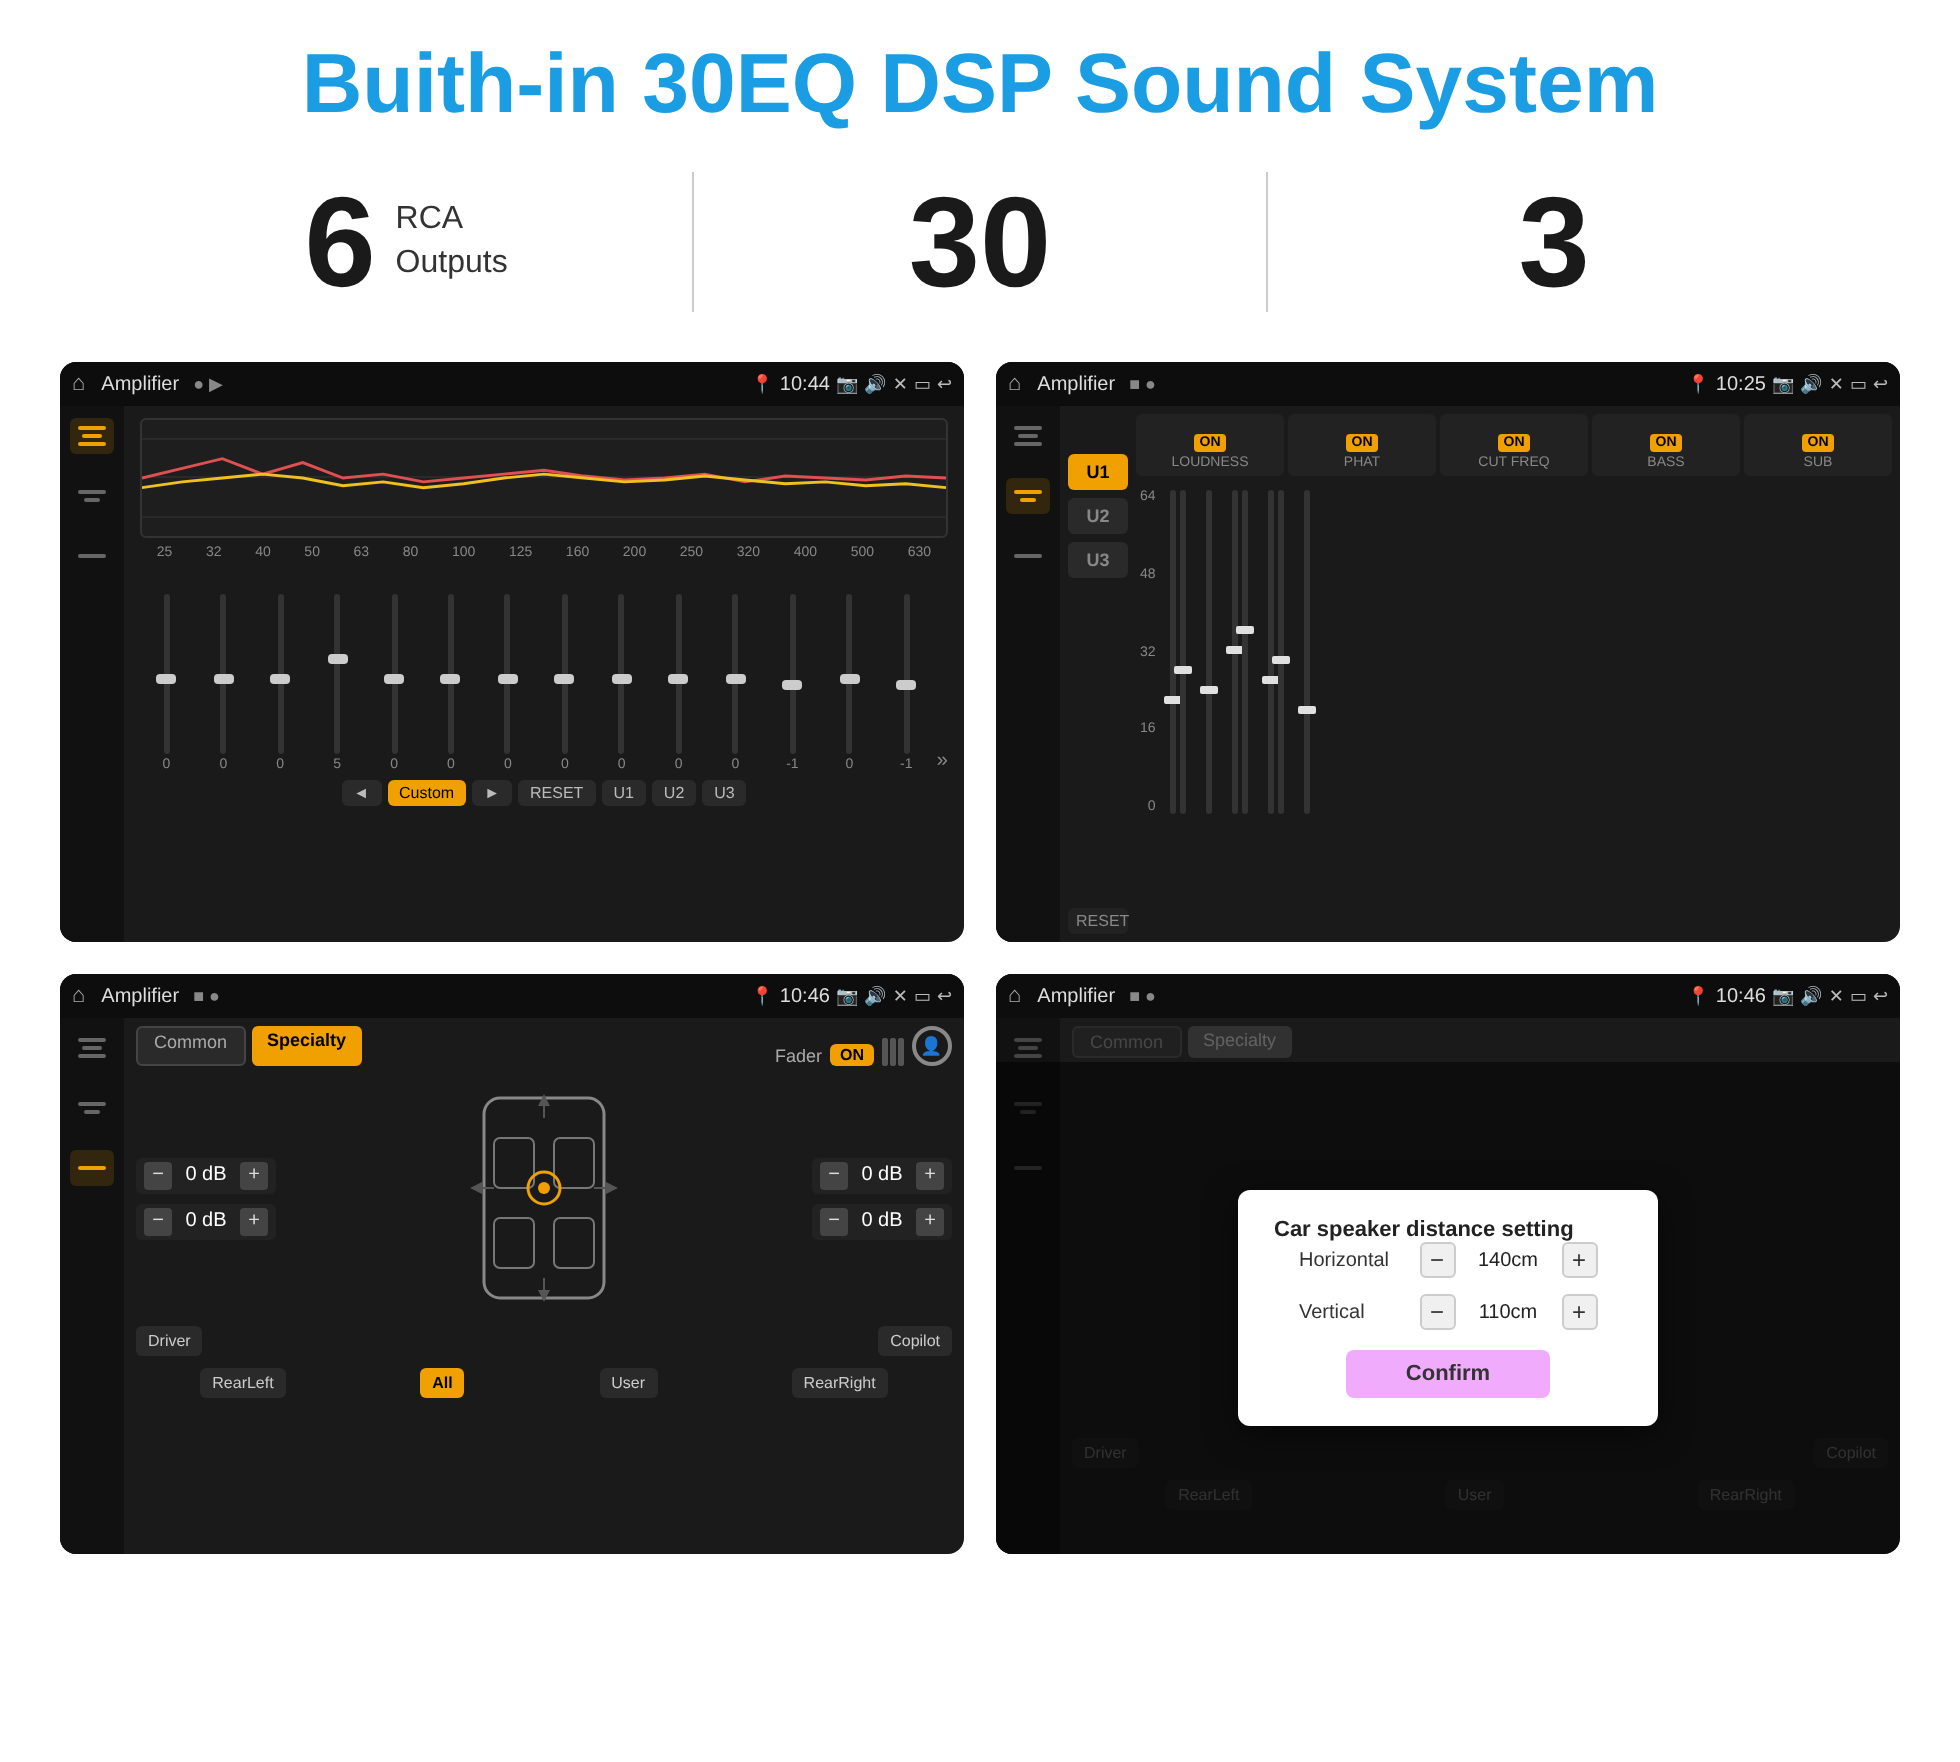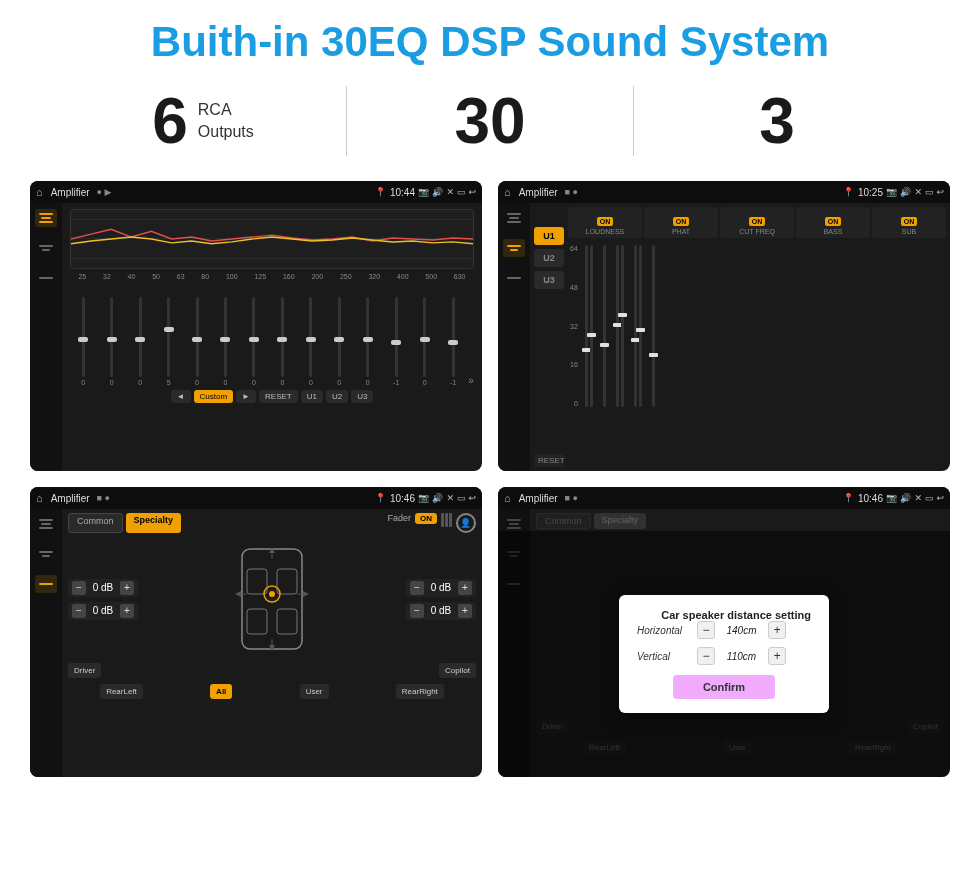--- a/index.html
+++ b/index.html
@@ -372,28 +372,27 @@
       border-radius: 6px;
       padding: 14px 18px;
       width: 210px;
       box-shadow: 0 4px 16px rgba(0,0,0,0.5);
     }
     .dialog-title {
       font-size: 11px;
       font-weight: bold;
       color: #222;
       margin-bottom: 0;
-      text-align: right;
+      text-align: left;
     }
     .dialog-row {
       display: flex;
       align-items: center;
-      justify-content: flex-start;
+      justify-content: center;
       margin-bottom: 8px;
-      font-style: italic;
     }
     .dialog-label {
       font-size: 10px;
       color: #333;
       width: 60px;
     }
     .dialog-stepper {
       display: flex;
       align-items: center;
       gap: 4px;
@@ -785,21 +784,21 @@
         </div>
         <div class="sidebar-icon active">
           <div class="bar"></div>
         </div>
       </div>
       <div class="fader-area">
 
         <div class="fader-tabs">
           <div class="fader-tab inactive">Common</div>
           <div class="fader-tab active">Specialty</div>
-          <div style="margin-left:auto;display:flex;align-items:flex-start;gap:4px">
+          <div style="margin-left:auto;display:flex;align-items:flex-end;gap:4px">
             <span style="font-size:9px;color:#aaa">Fader</span>
             <span class="fader-on-badge">ON</span>
             <div style="display:flex;gap:1px">
               <div style="width:3px;height:14px;background:#555;border-radius:1px"></div>
               <div style="width:3px;height:14px;background:#555;border-radius:1px"></div>
               <div style="width:3px;height:14px;background:#555;border-radius:1px"></div>
             </div>
             <div style="width:20px;height:20px;border:2px solid #888;border-radius:50%;display:flex;align-items:center;justify-content:center">
               <span style="font-size:9px;color:#888">👤</span>
             </div>

